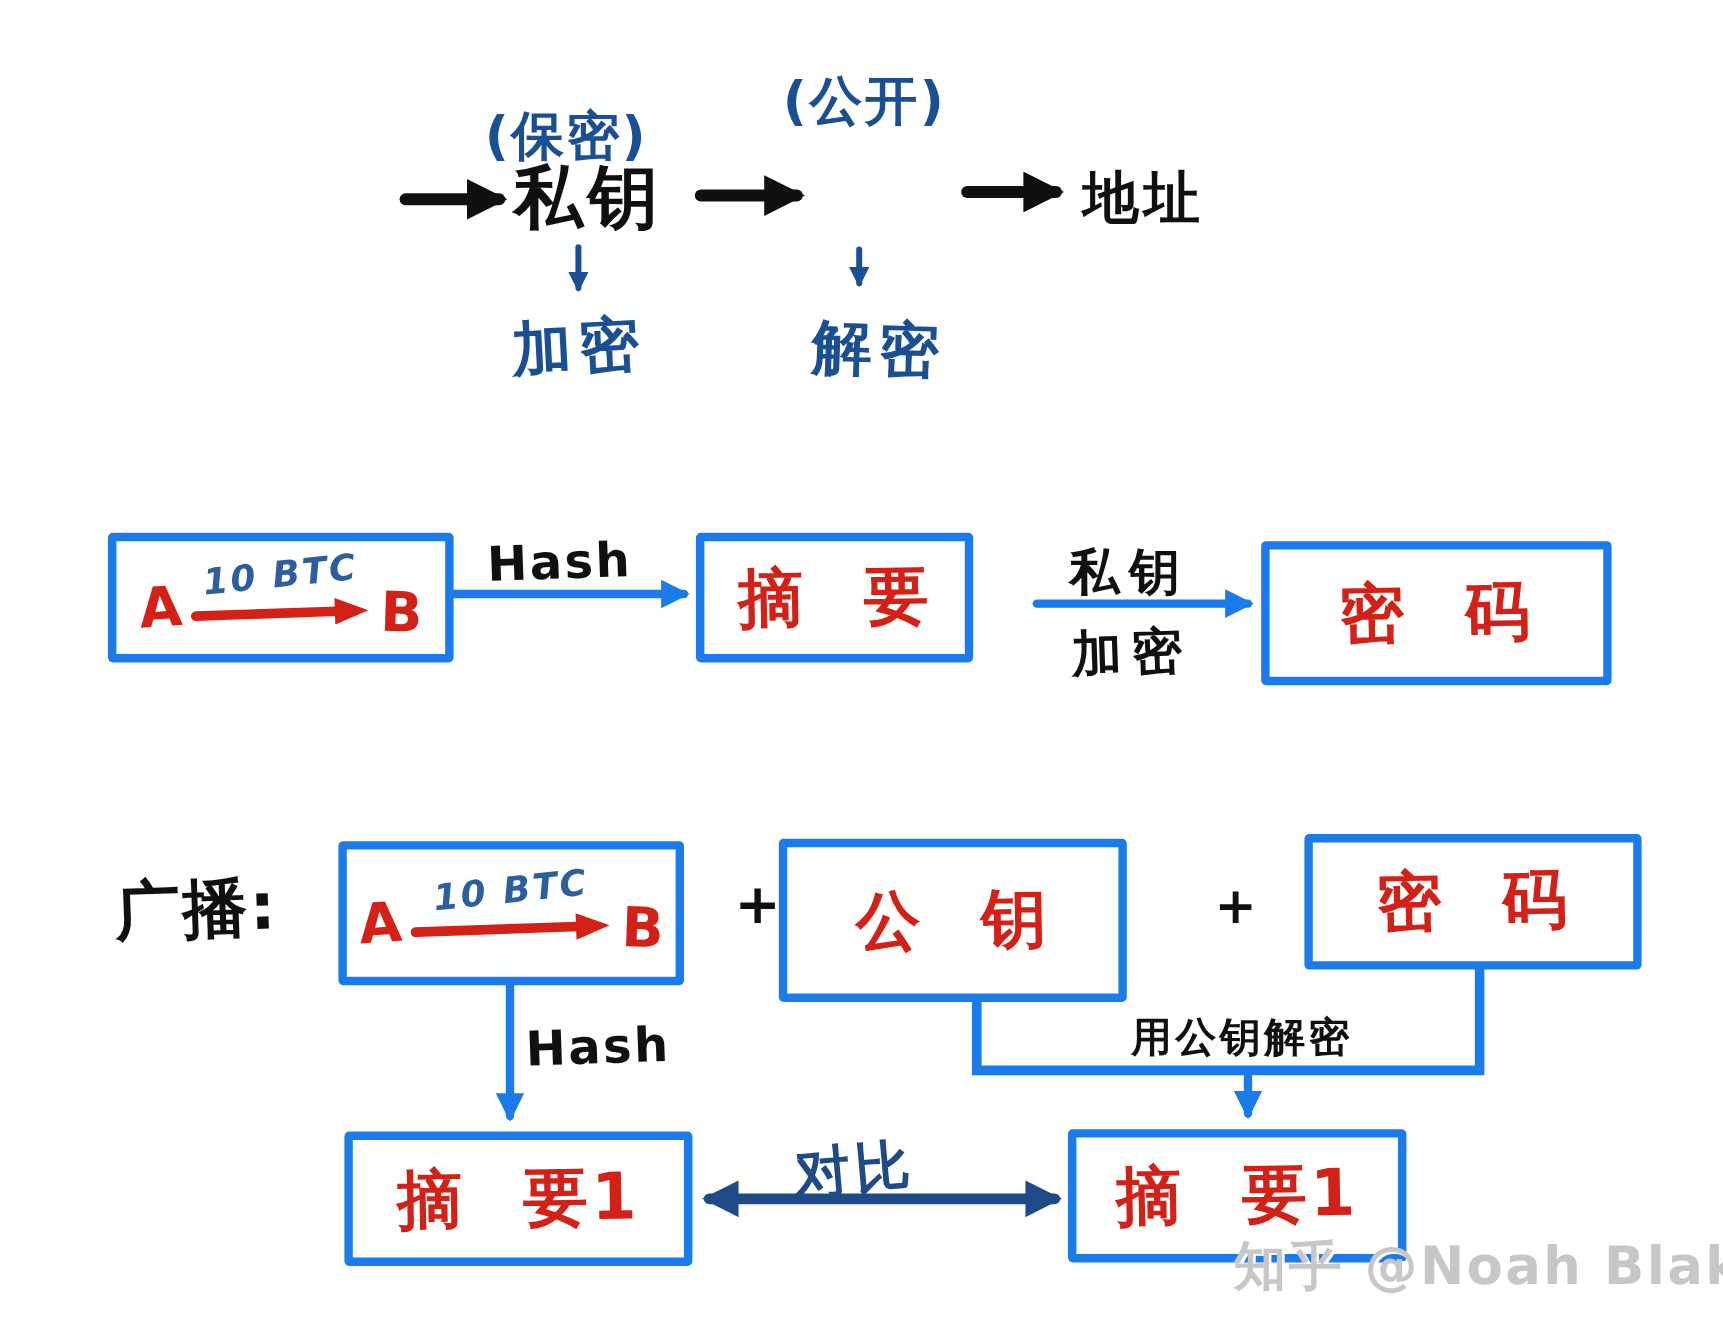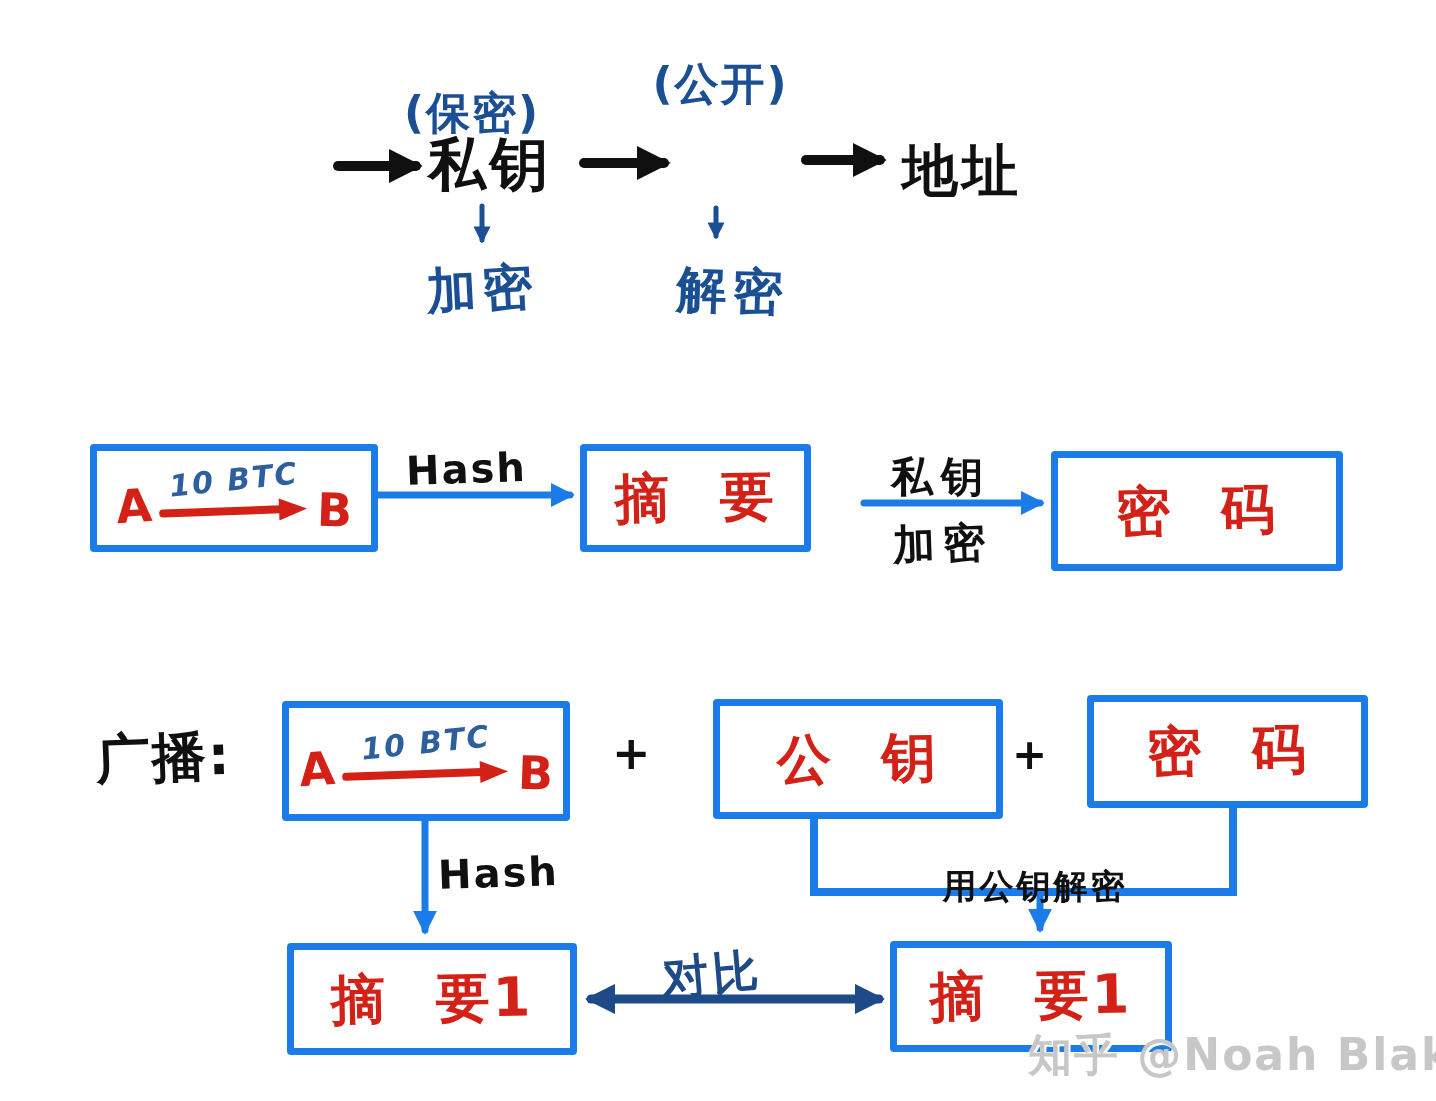--- a/index.html
+++ b/index.html
@@ -85,21 +85,21 @@
     <line class="s-blue" x1="425" y1="821" x2="425" y2="930" stroke-width="7" marker-end="url(#mh-blue)"></line>
     <path class="br s-blue" d="M814,819 L814,892 L1233,892 L1233,808" stroke-width="8"></path>
     <line class="s-blue" x1="1040" y1="892" x2="1040" y2="928" stroke-width="7" marker-end="url(#mh-blue)"></line>
     <line class="s-navy" x1="591" y1="999" x2="879" y2="999" stroke-width="9" marker-start="url(#mh-navy)" marker-end="url(#mh-navy)"></line>
   </svg>
 
   <div class="abs ctr blue-note" style="left:392px;top:52px;width:160px;margin-top:32px;">(保密)</div>
   <div class="abs ctr blue-note" style="left:648px;top:55px;width:145px;">(公开)</div>
 
   <div class="abs flow-word" style="left:428px;top:126px;">私钥</div>
-  <div class="abs flow-word" style="left:902px;top:134px;font-size:56px;">地址</div>
+  <div class="abs flow-word" style="left:902px;top:134px;font-size:47px;">地址</div>
 
   <div class="abs ctr blue-word" style="left:410px;top:256px;width:145px;transform:rotate(-3deg);">加密</div>
   <div class="abs ctr blue-word" style="left:660px;top:258px;width:145px;transform:rotate(2deg);">解密</div>
 
   <div class="box" style="left:90px;top:444px;width:288px;height:108px;">
     <div class="tx">
       <span class="tx-endpoint tx-a">A</span>
       <span class="tx-mid">
         <span class="tx-amount">10 BTC</span>
         <svg width="150" height="26" style="transform:rotate(-2deg);">
@@ -135,33 +135,33 @@
           <line x1="4" y1="15" x2="140" y2="15" stroke="var(--red,#d32118)" stroke-width="8" stroke-linecap="round"></line>
           <polygon points="138,4 166,15 138,26" fill="var(--red,#d32118)"></polygon>
         </svg>
       </span>
       <span class="tx-endpoint tx-b">B</span>
     </div>
   </div>
 
   <div class="abs plus" style="left:612px;top:726px;">+</div>
 
-  <div class="box" style="left:713px;top:699px;width:290px;height:120px;">
+  <div class="box" style="left:649px;top:699px;width:290px;height:136px;">
     <span class="box-label">公 钥</span>
   </div>
 
   <div class="abs plus" style="left:1012px;top:730px;font-size:42px;">+</div>
 
   <div class="box" style="left:1087px;top:695px;width:281px;height:113px;">
     <span class="box-label">密 码</span>
   </div>
 
   <div class="abs hash-label" style="left:438px;top:850px;">Hash</div>
 
-  <div class="abs ctr note-small" style="left:935px;top:842px;width:200px;margin-top:22px;">用公钥解密</div>
+  <div class="abs ctr note-small" style="left:935px;top:842px;width:200px;">用公钥解密</div>
 
   <div class="box" style="left:287px;top:943px;width:290px;height:112px;">
     <span class="box-label">摘 要1</span>
   </div>
 
   <div class="abs ctr compare-label" style="left:650px;top:944px;width:125px;">对比</div>
 
   <div class="box" style="left:890px;top:941px;width:282px;height:111px;">
     <span class="box-label">摘 要1</span>
   </div>

